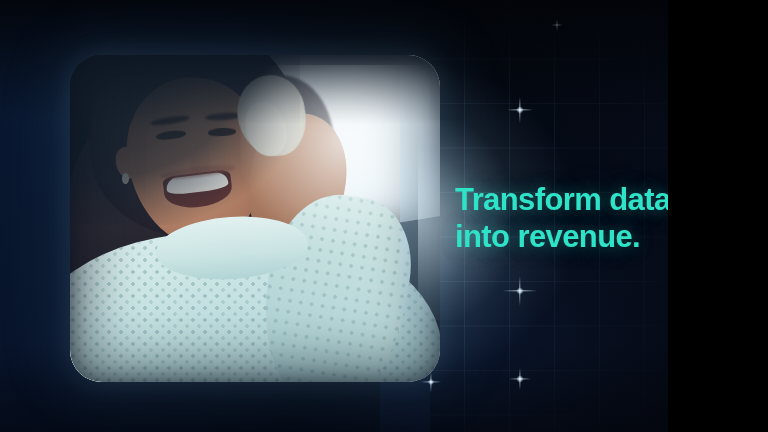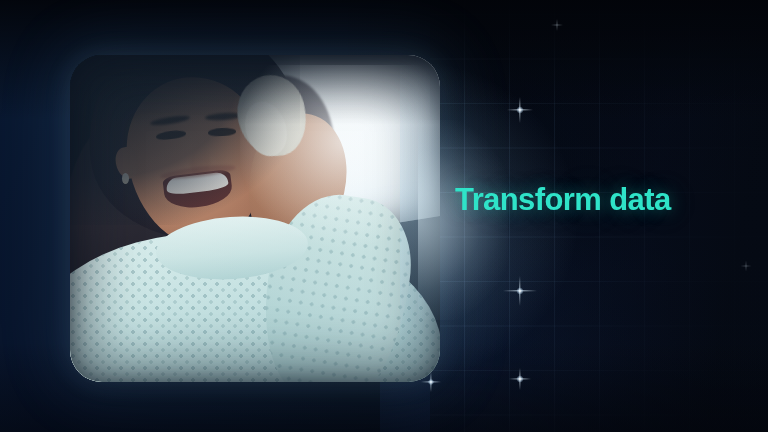--- a/index.html
+++ b/index.html
@@ -1,19 +1,19 @@
 <!DOCTYPE html>
 <html><head>
 <meta charset="utf-8">
 <style>
   html,body{margin:0;padding:0;background:#000;}
   body{width:768px;height:432px;overflow:hidden;
        font-family:"Liberation Sans",sans-serif;}
 
-  #stage{position:relative;width:768px;height:432px;overflow:hidden;
+  #stage{position:relative;width:668px;height:432px;overflow:hidden;
          background:#4d7c0f;}
 
   
   .bg-base{position:absolute;inset:0;
     background:linear-gradient(115deg,#0a1a33 0%,#071228 26%,#050d1c 55%,#04080f 100%);}
   .bg-corner-tr{position:absolute;right:-40px;top:-60px;width:460px;height:330px;
     background:radial-gradient(ellipse at 70% 20%,rgba(2,5,11,.95) 0%,rgba(3,6,13,.55) 50%,rgba(4,8,16,0) 75%);}
   .bg-corner-br{position:absolute;right:-60px;bottom:-110px;width:420px;height:330px;
     background:radial-gradient(ellipse at 60% 80%,rgba(16,32,64,.78) 0%,rgba(12,24,48,.34) 48%,rgba(8,16,34,0) 76%);}
   .bg-corner-bl{position:absolute;left:380px;bottom:-90px;width:360px;height:340px;
@@ -264,15 +264,16 @@
       <div class="ph-grade"></div>
     </div>
     <div class="ph-vig"></div>
   </div>
 
   <div class="photo-glow"></div>
   <div class="photo-glow2"></div>
 
   <div class="headline">
     <span class="ln">Transform data</span>
+    <span class="ln">into revenue.</span>
   </div>
 
 </div>
 
 </body></html>

